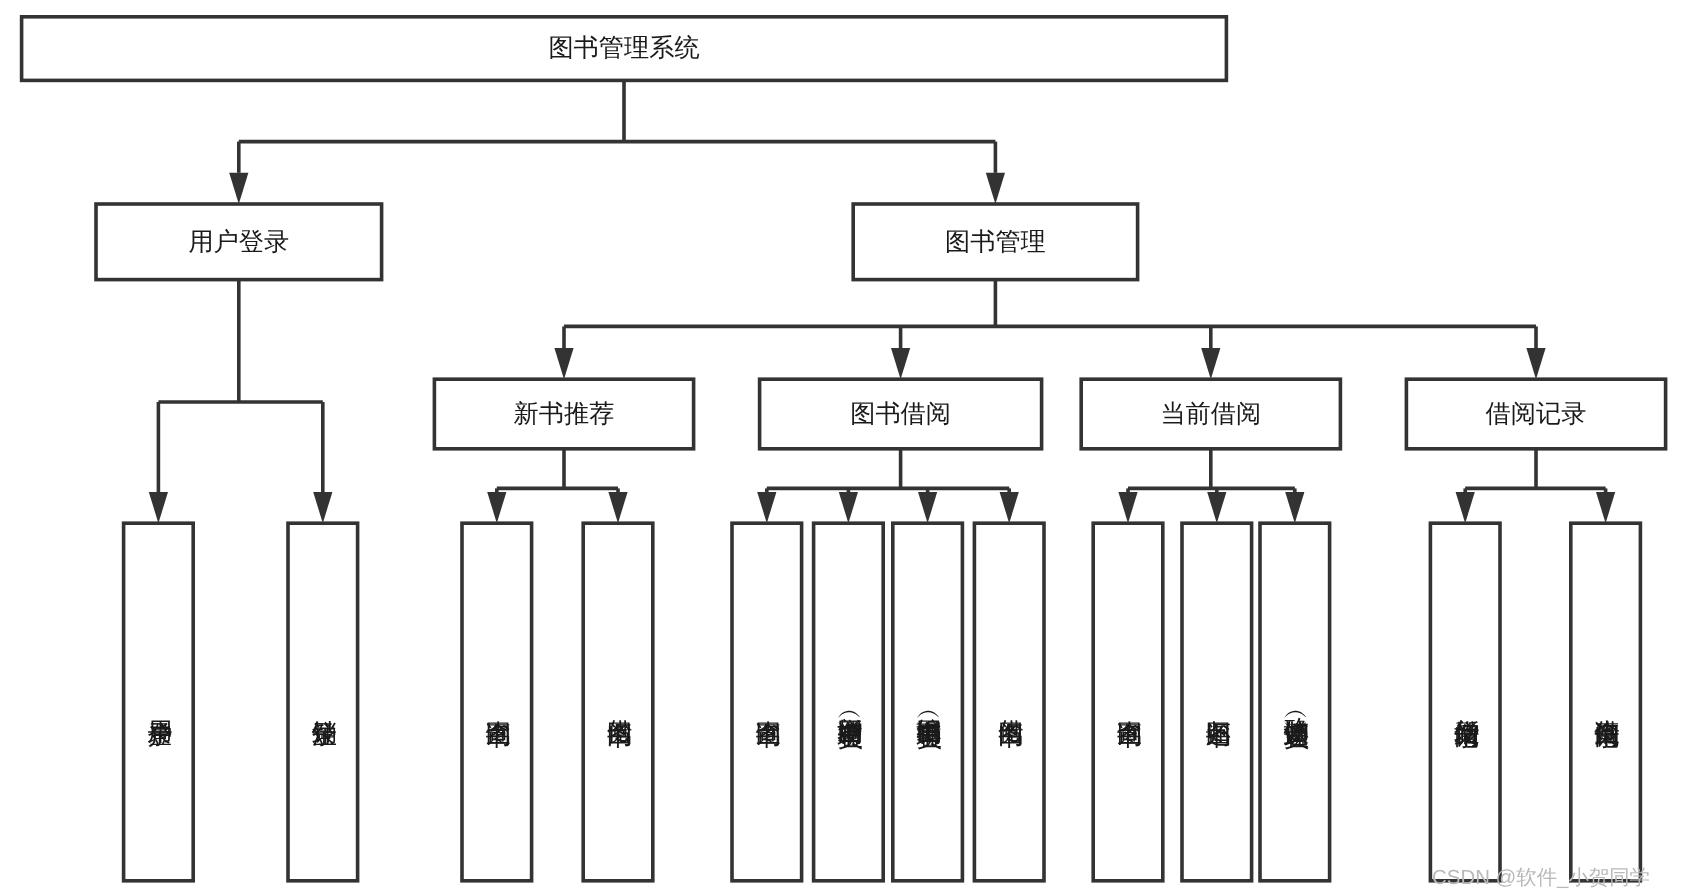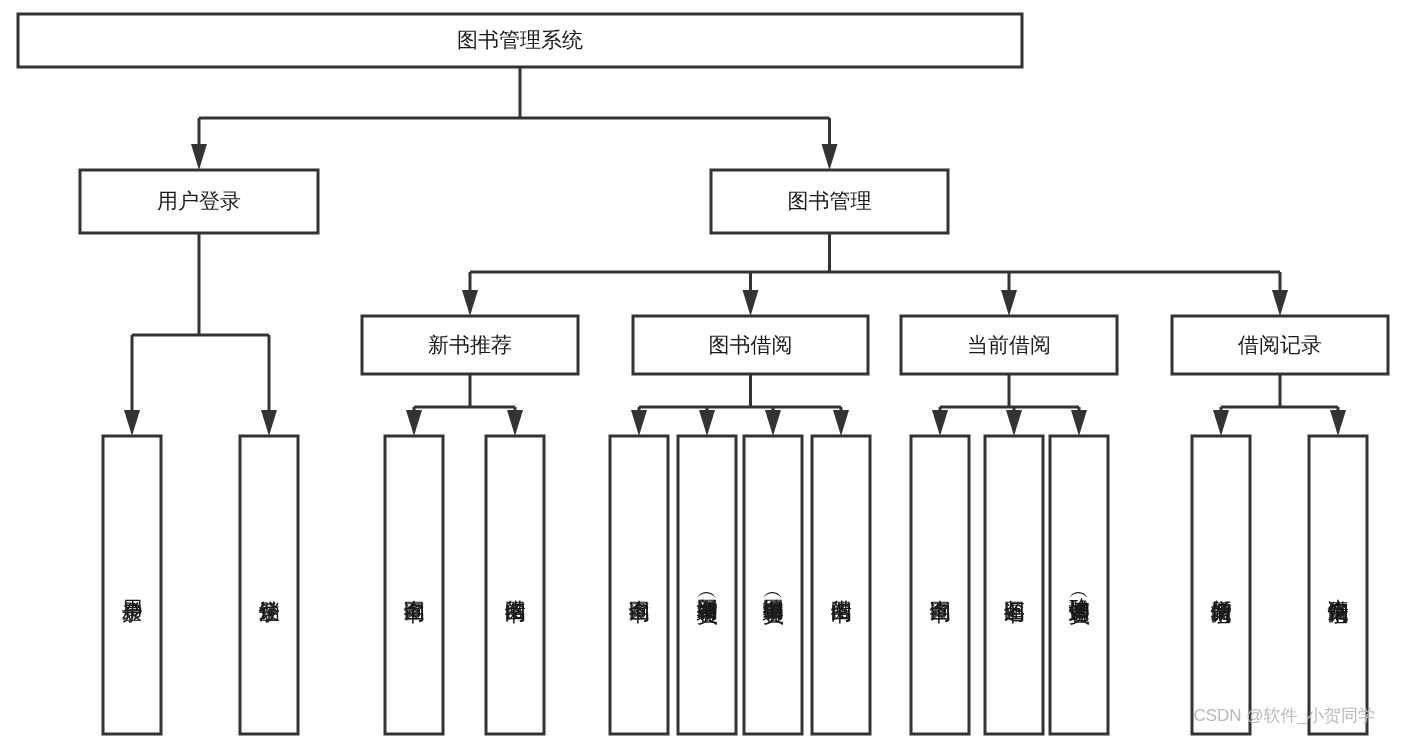--- a/index.html
+++ b/index.html
@@ -62,21 +62,21 @@
     line-height: 1.08;
     letter-spacing: 1px;
     color: #1a1a1a;
     pointer-events: none;
     text-align: center;
     overflow: hidden;
   }
   .watermark {
     position: absolute;
     right: 8px;
-    bottom: 20px;
+    bottom: 4px;
     font-family: "Liberation Sans", "DejaVu Sans", sans-serif;
     font-size: 17px;
     color: #b9b9b9;
     white-space: nowrap;
   }
 </style>
 </head>
 <body>
 
 <div id="diagram-root">

